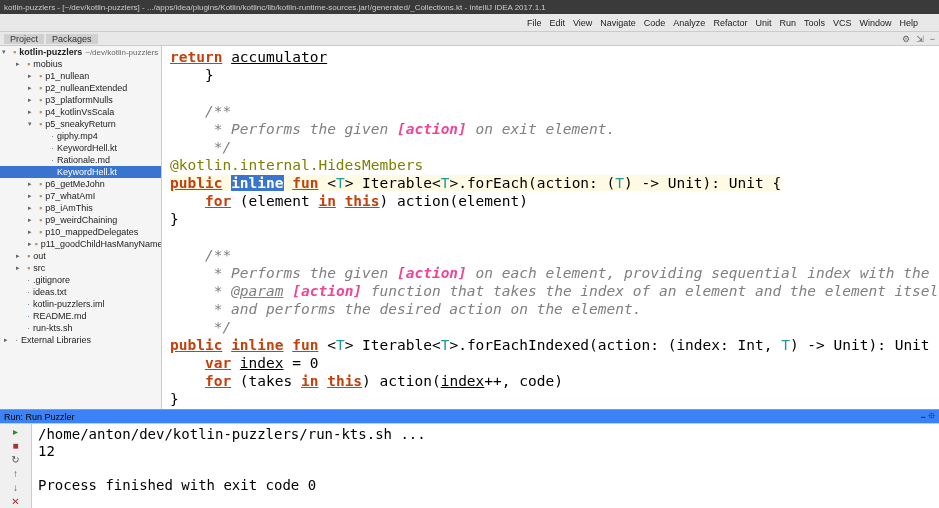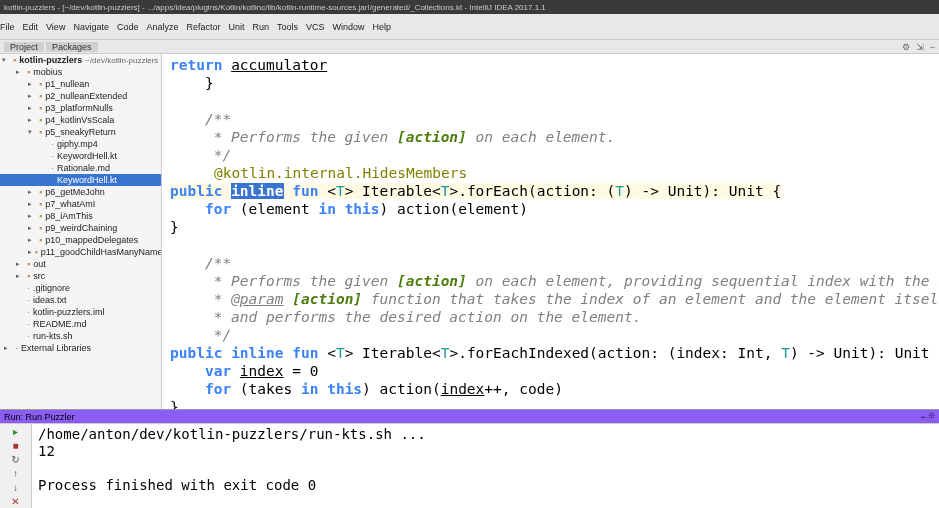--- a/index.html
+++ b/index.html
@@ -20,26 +20,27 @@
       font-size: 8px;
       padding: 0 4px;
       white-space: nowrap;
       overflow: hidden;
       display: flex;
       align-items: center;
     }
     .menubar {
       background: #e8e8e8;
       border-bottom: 1px solid #ccc;
-      height: 26px;
-      display: flex;
-      align-items: center;
-      padding: 0 0;
+      height: 18px;
+      display: flex;
+      align-items: center;
+      padding: 0 13px;
       font-size: 9px;
       color: #222;
+      justify-content: flex-end;
     }
     .menubar span { margin-right: 8px; cursor: default; }
     .toolbar-row {
       background: #e8e8e8;
       border-bottom: 1px solid #ccc;
       height: 14px;
       display: flex;
       align-items: center;
       padding: 0 4px;
       font-size: 9px;
@@ -98,35 +99,35 @@
       flex: 1;
       background: #fff;
       font-family: "Consolas", "Monaco", monospace;
       font-size: 14.5px;
       line-height: 18px;
       padding: 2px 8px;
       overflow: hidden;
       white-space: pre;
       color: #000;
     }
-    .kw { color: #3b82f6; font-weight: bold; }
+    .kw { color: #c2410c; font-weight: bold; text-decoration: underline; }
     .comment { color: #808080; font-style: italic; }
-    .anno { color: #808000; margin-left: 44px; }
+    .anno { color: #808000; }
     .doc-tag { color: #808080; font-weight: normal; font-style: italic; text-decoration: underline; }
-    .doc-link { color: #4d7c0f; font-weight: bold; }
+    .doc-link { color: #ec4899; font-weight: bold; }
     .highlighted { background: #3874d0; color: white; font-weight: bold; }
     .underlined { text-decoration: underline; }
     .type-param { color: #20999d; }
     .caret-line { background: #fffae3; }
     .run-panel {
       background: #f0f0f0;
       border-top: 1px solid #999;
     }
     .run-tabs {
-      background: #8b5cf6;
+      background: #3b82f6;
       height: 14px;
       display: flex;
       align-items: center;
       padding: 0 4px;
       font-size: 9px;
       border-bottom: 1px solid #ccc;
     }
     .run-content {
       display: flex;
       background: #fff;
@@ -325,21 +326,21 @@
           <span>External Libraries</span>
         </div>
       </div>
   </div>
 
   <div class="editor-area">
     <div class="code-editor"><span class="kw">return</span> <span class="underlined">accumulator</span>
 <span>    }</span>
 
     <span class="comment">/**</span>
-    <span class="comment"><span> * Performs the given </span><span class="doc-link">[action]</span><span> on each element.</span></span>
+    <span class="comment"><span> * Performs the given </span><span class="doc-link">[action]</span><span> on exit element.</span></span>
     <span class="comment"> */</span>
 <span class="anno">@kotlin.internal.HidesMembers</span>
 <span class="caret-line"><span class="kw">public</span> <span class="highlighted">inline</span> <span class="kw">fun</span> &lt;<span class="type-param">T</span>&gt; Iterable&lt;<span class="type-param">T</span><span>&gt;.forEach(action: (</span><span class="type-param">T</span><span>) -&gt; Unit): Unit {</span></span>
     <span class="kw">for</span><span> (element </span><span class="kw">in</span> <span class="kw">this</span><span>) action(element)</span>
 <span>}</span>
 
     <span class="comment">/**</span>
     <span class="comment"><span> * Performs the given </span><span class="doc-link">[action]</span><span> on each element, providing sequential index with the elem</span></span>
     <span class="comment"><span> * </span><span class="doc-tag">@param</span> <span class="doc-link">[action]</span><span> function that takes the index of an element and the element itself</span></span>
     <span class="comment"> * and performs the desired action on the element.</span>

